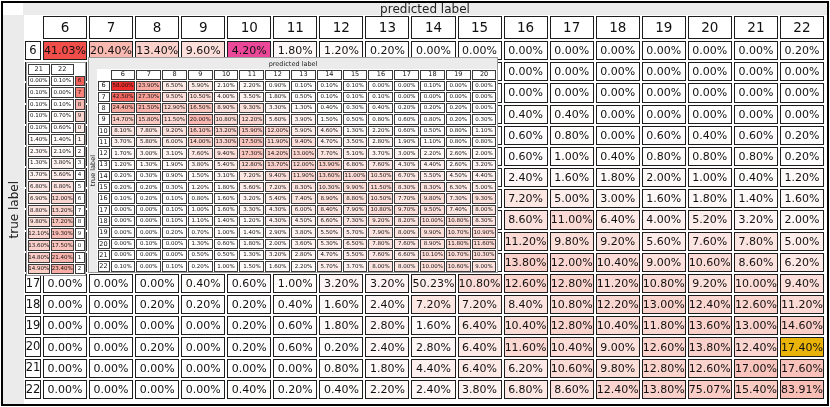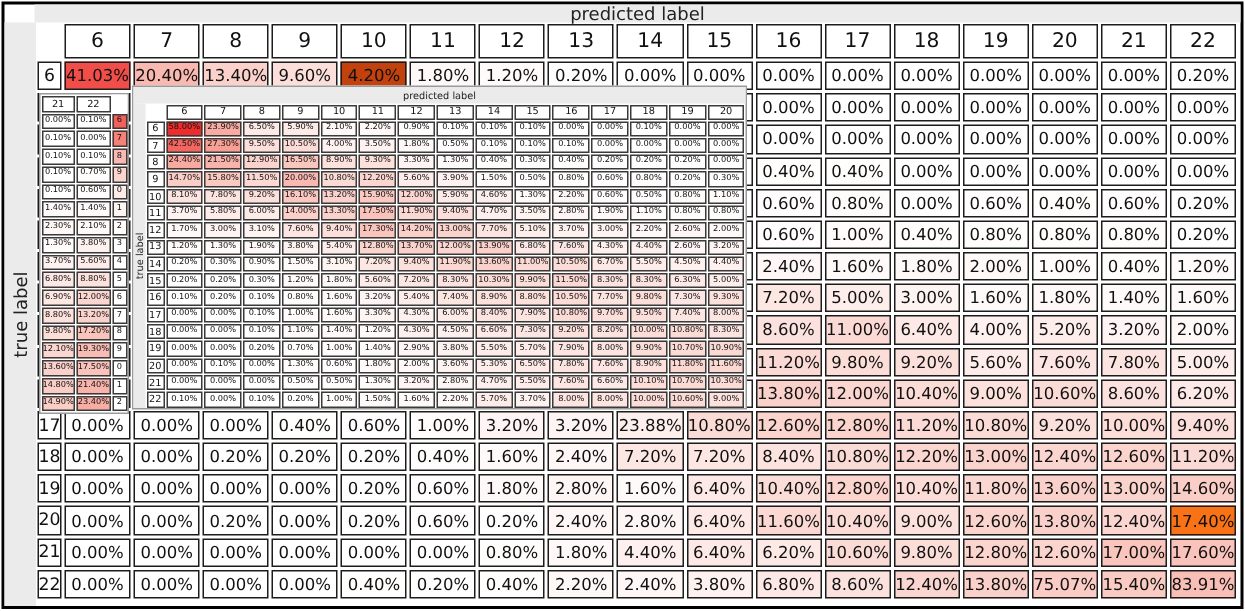--- a/index.html
+++ b/index.html
@@ -68,21 +68,21 @@
       <div class="oh">18</div>
       <div class="oh">19</div>
       <div class="oh">20</div>
       <div class="oh">21</div>
       <div class="oh">22</div>
       <div class="orl">6</div>
       <div class="oc" style="background: rgb(241, 77, 73);">41.03%</div>
       <div class="oc" style="background: rgb(249, 184, 176);">20.40%</div>
       <div class="oc" style="background: rgb(250, 210, 203);">13.40%</div>
       <div class="oc" style="background: rgb(252, 223, 218);">9.60%</div>
-      <div class="oc" style="background: #c2410c;">4.20%</div>
+      <div class="oc" style="background: #ec4899;">4.20%</div>
       <div class="oc" style="background: rgb(254, 249, 248);">1.80%</div>
       <div class="oc" style="background: rgb(255, 251, 250);">1.20%</div>
       <div class="oc" style="background: rgb(255, 254, 254);">0.20%</div>
       <div class="oc" style="background: rgb(255, 255, 255);">0.00%</div>
       <div class="oc" style="background: rgb(255, 255, 255);">0.00%</div>
       <div class="oc" style="background: rgb(255, 255, 255);">0.00%</div>
       <div class="oc" style="background: rgb(255, 255, 255);">0.00%</div>
       <div class="oc" style="background: rgb(255, 255, 255);">0.00%</div>
       <div class="oc" style="background: rgb(255, 255, 255);">0.00%</div>
       <div class="oc" style="background: rgb(255, 255, 255);">0.00%</div>
@@ -270,21 +270,21 @@
       <div class="oc" style="background: rgb(253, 234, 231);">6.20%</div>
       <div class="orl">17</div>
       <div class="oc" style="background: rgb(255, 255, 255);">0.00%</div>
       <div class="oc" style="background: rgb(255, 255, 255);">0.00%</div>
       <div class="oc" style="background: rgb(255, 255, 255);">0.00%</div>
       <div class="oc" style="background: rgb(255, 254, 253);">0.40%</div>
       <div class="oc" style="background: rgb(255, 253, 253);">0.60%</div>
       <div class="oc" style="background: rgb(255, 252, 251);">1.00%</div>
       <div class="oc" style="background: rgb(254, 244, 243);">3.20%</div>
       <div class="oc" style="background: rgb(254, 244, 243);">3.20%</div>
-      <div class="oc" style="background: rgb(253, 239, 236);">23.88%</div>
+      <div class="oc" style="background: rgb(253, 239, 236);">50.23%</div>
       <div class="oc" style="background: rgb(251, 219, 213);">10.80%</div>
       <div class="oc" style="background: rgb(251, 212, 206);">12.60%</div>
       <div class="oc" style="background: rgb(251, 212, 206);">12.80%</div>
       <div class="oc" style="background: rgb(251, 217, 212);">11.20%</div>
       <div class="oc" style="background: rgb(251, 219, 213);">10.80%</div>
       <div class="oc" style="background: rgb(252, 224, 219);">9.20%</div>
       <div class="oc" style="background: rgb(252, 221, 216);">10.00%</div>
       <div class="oc" style="background: rgb(252, 223, 219);">9.40%</div>
       <div class="orl">18</div>
       <div class="oc" style="background: rgb(255, 255, 255);">0.00%</div>
@@ -332,21 +332,21 @@
       <div class="oc" style="background: rgb(255, 254, 254);">0.20%</div>
       <div class="oc" style="background: rgb(254, 247, 246);">2.40%</div>
       <div class="oc" style="background: rgb(254, 246, 244);">2.80%</div>
       <div class="oc" style="background: rgb(253, 233, 230);">6.40%</div>
       <div class="oc" style="background: rgb(251, 216, 210);">11.60%</div>
       <div class="oc" style="background: rgb(251, 220, 215);">10.40%</div>
       <div class="oc" style="background: rgb(252, 225, 220);">9.00%</div>
       <div class="oc" style="background: rgb(251, 212, 206);">12.60%</div>
       <div class="oc" style="background: rgb(250, 208, 202);">13.80%</div>
       <div class="oc" style="background: rgb(251, 213, 207);">12.40%</div>
-      <div class="oc" style="background: #f97316; text-align: right;">17.40%</div>
+      <div class="oc" style="background: #eab308; text-align: right;">17.40%</div>
       <div class="orl">21</div>
       <div class="oc" style="background: rgb(255, 255, 255);">0.00%</div>
       <div class="oc" style="background: rgb(255, 255, 255);">0.00%</div>
       <div class="oc" style="background: rgb(255, 255, 255);">0.00%</div>
       <div class="oc" style="background: rgb(255, 255, 255);">0.00%</div>
       <div class="oc" style="background: rgb(255, 255, 255);">0.00%</div>
       <div class="oc" style="background: rgb(255, 255, 255);">0.00%</div>
       <div class="oc" style="background: rgb(255, 252, 252);">0.80%</div>
       <div class="oc" style="background: rgb(254, 249, 248);">1.80%</div>
       <div class="oc" style="background: rgb(253, 240, 238);">4.40%</div>

